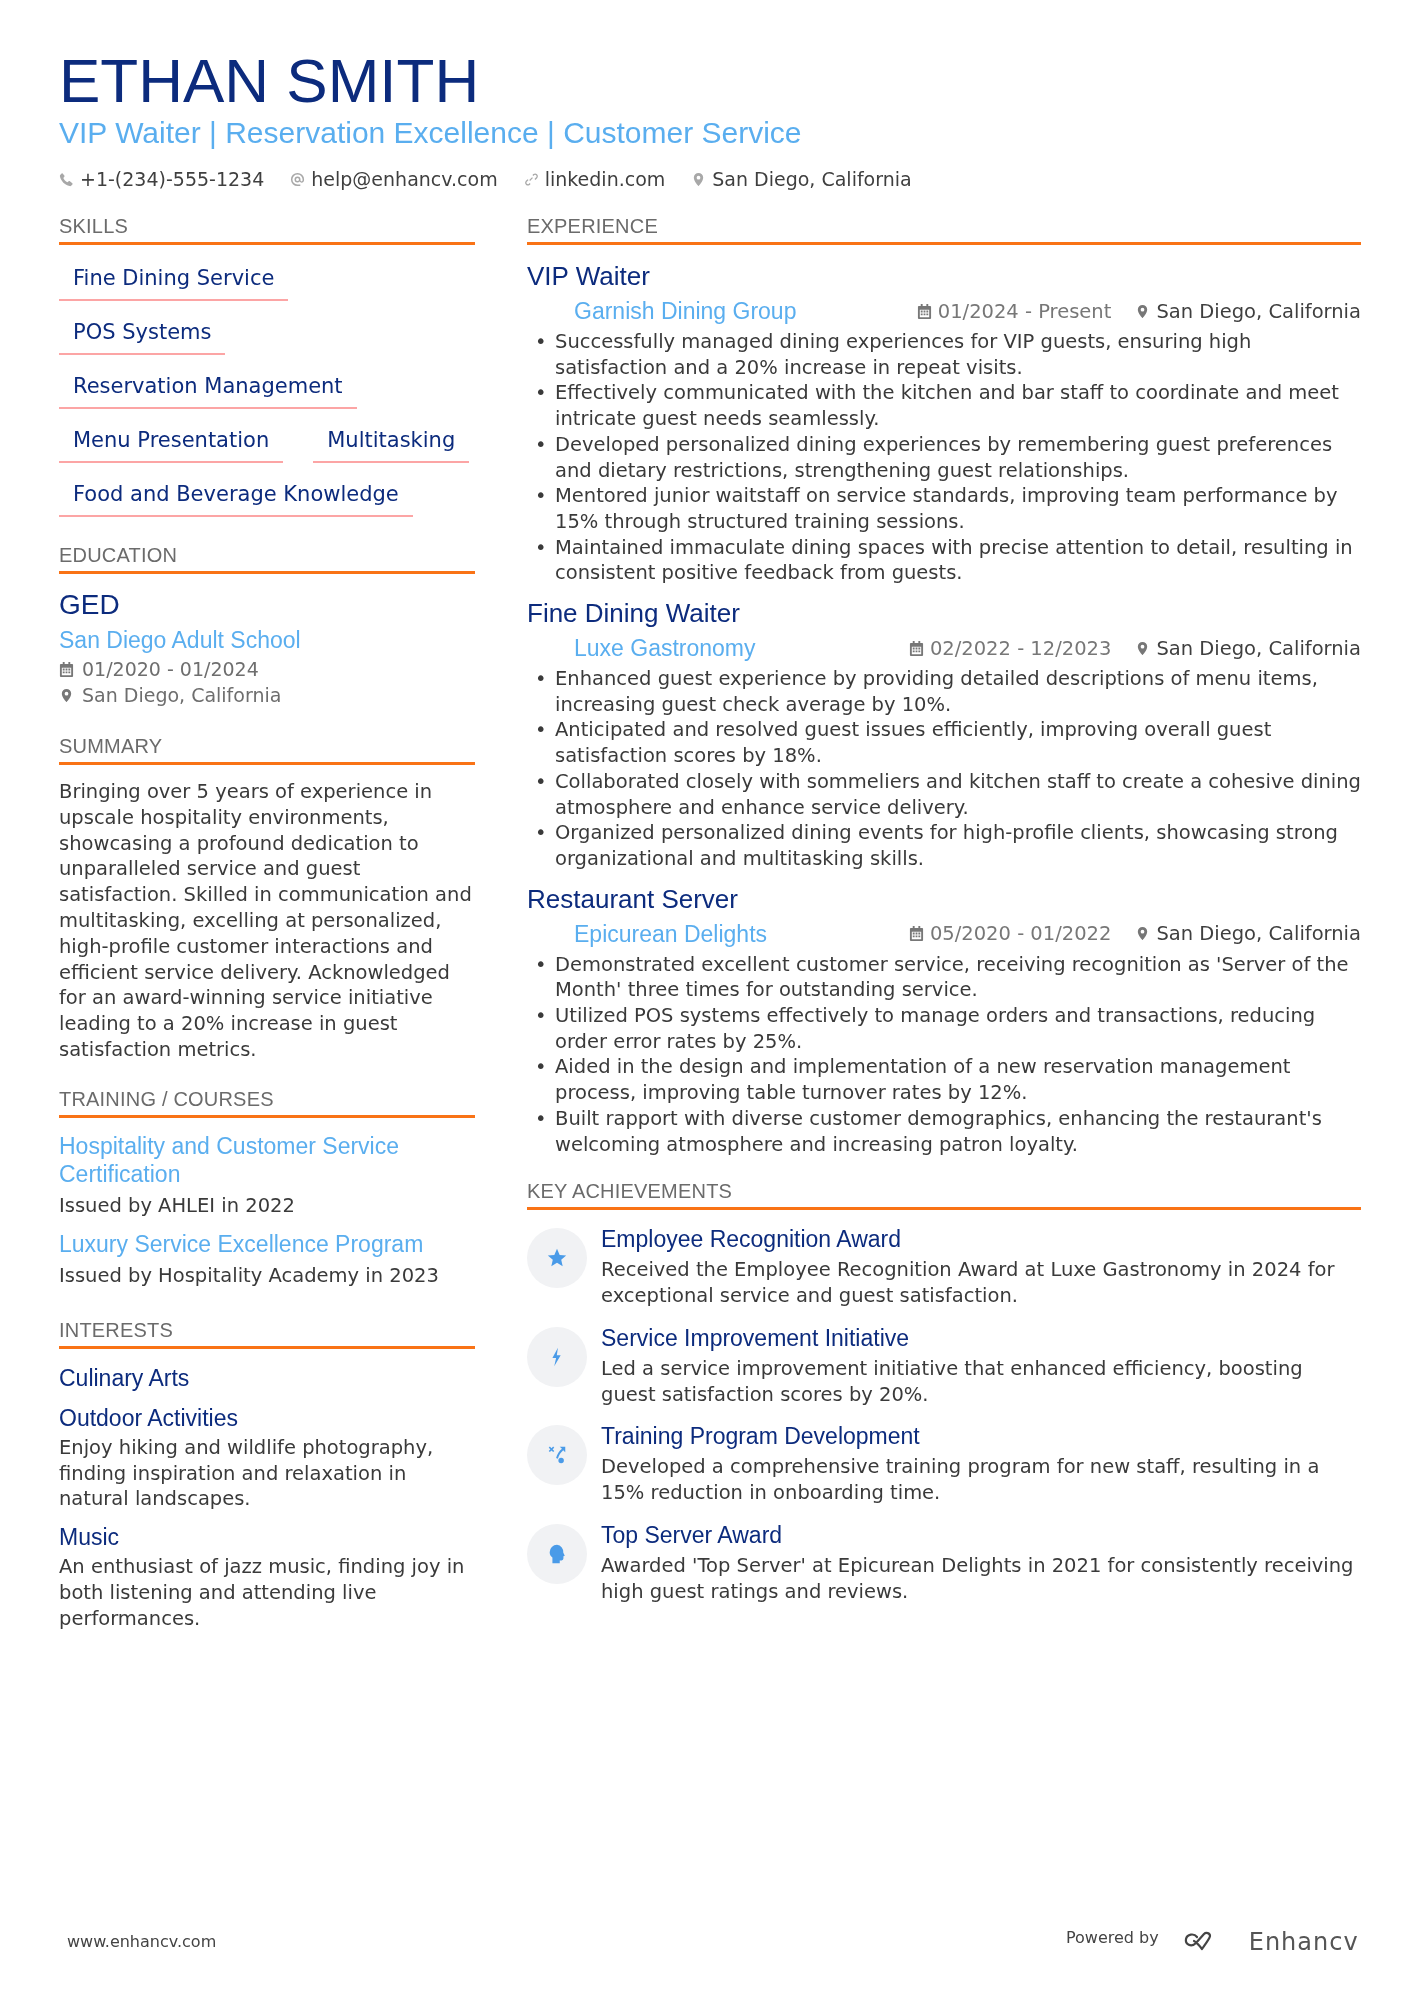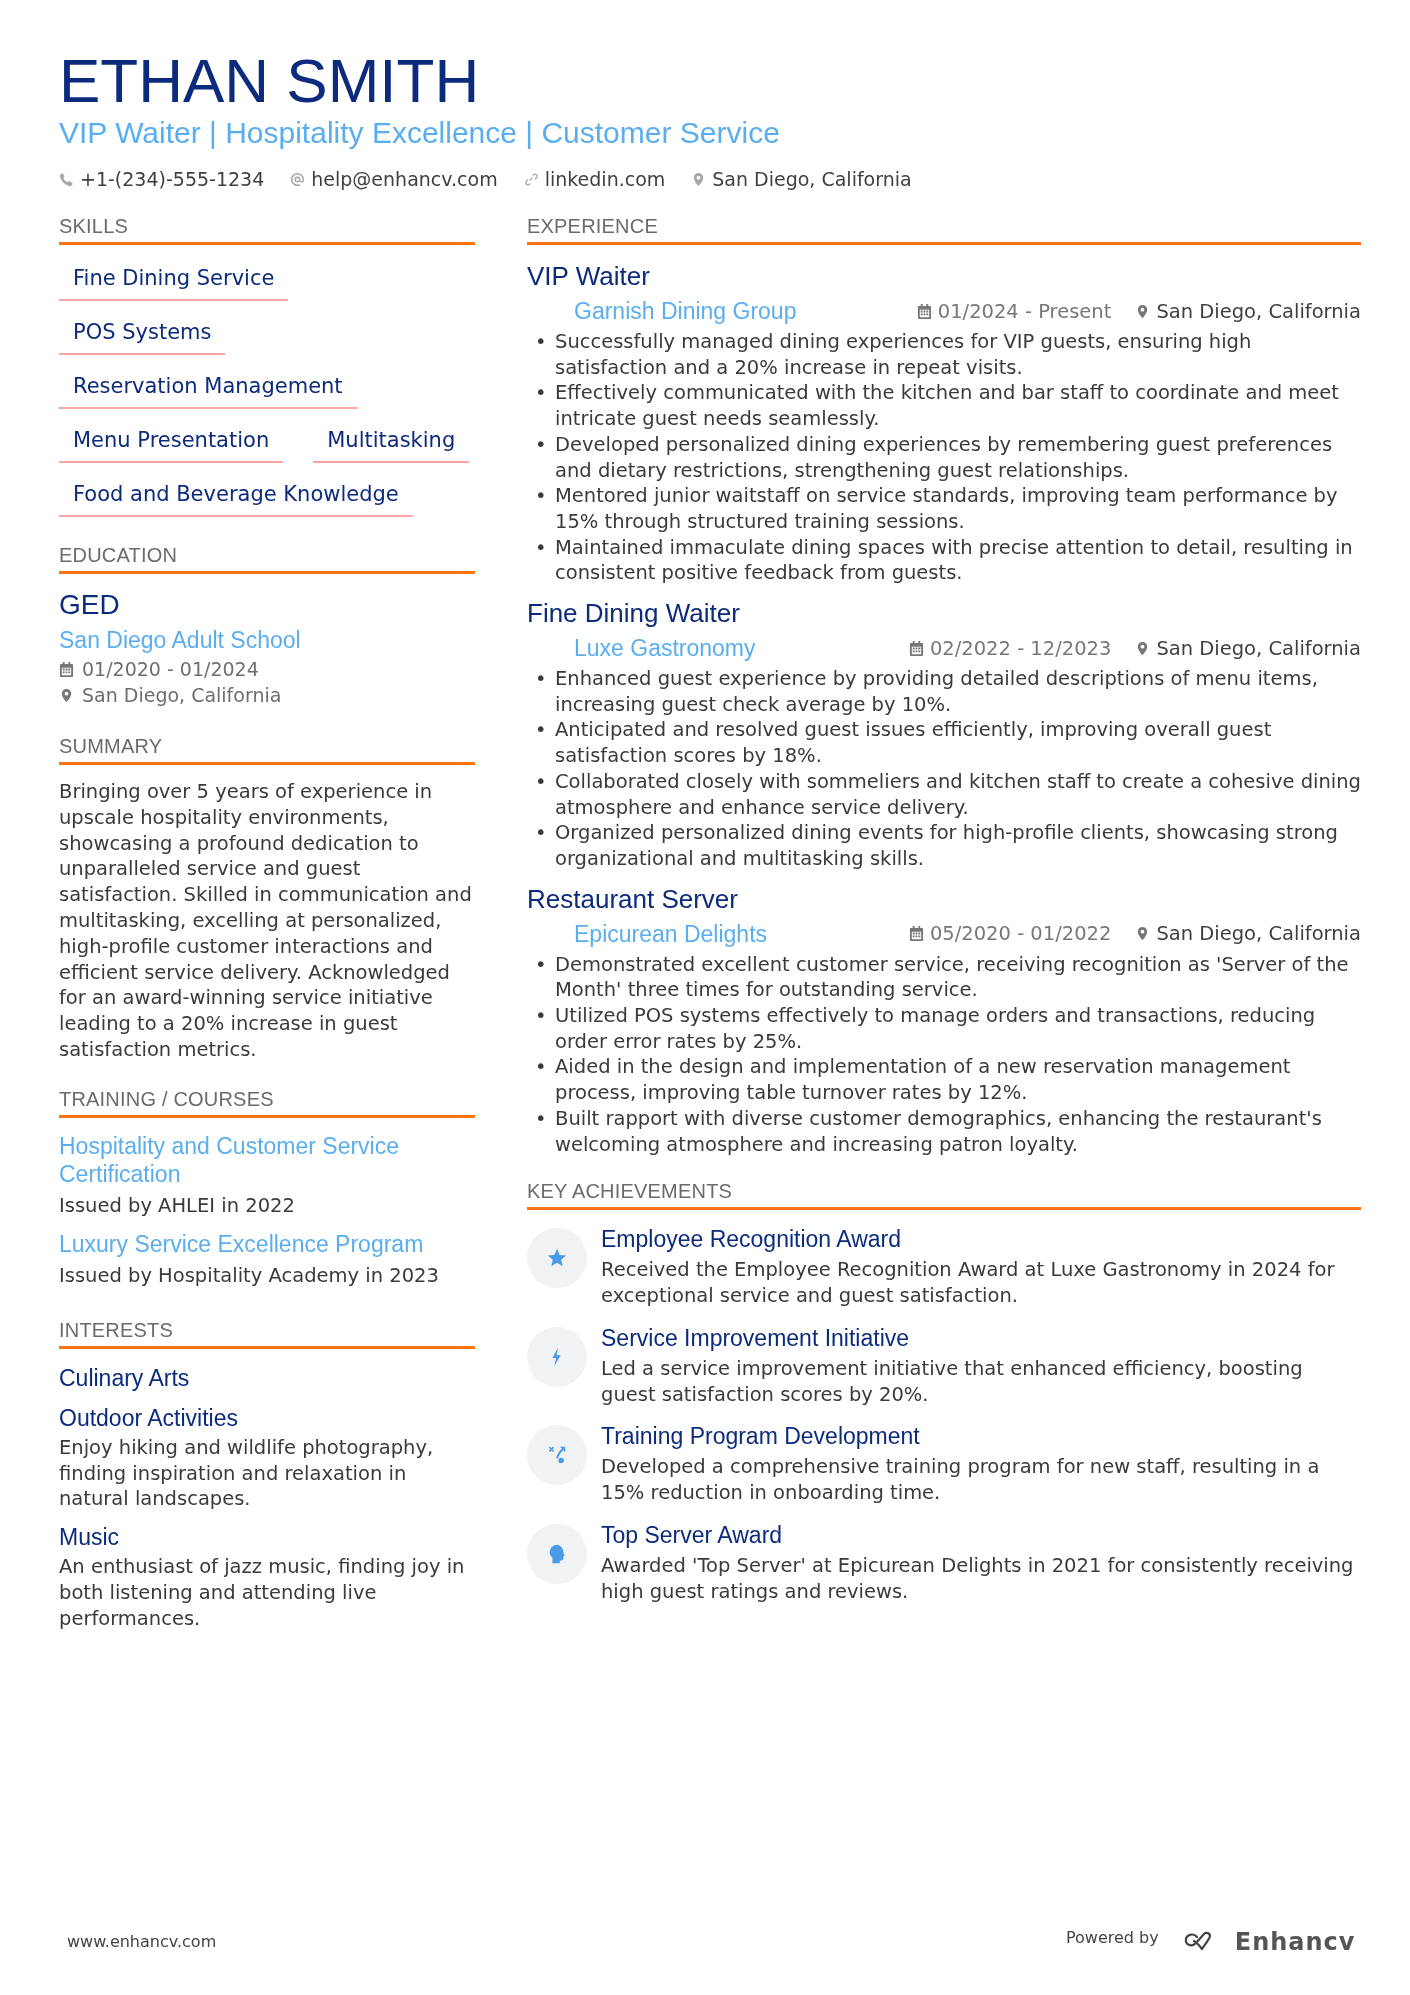--- a/index.html
+++ b/index.html
@@ -51,30 +51,30 @@
   .ach-section { margin-top: 22px; }
   .ach { display: flex; gap: 14px; margin-bottom: 14px; }
   .ach-icon { width: 60px; height: 60px; border-radius: 50%; background: #f1f2f4; flex: 0 0 60px; display: flex; align-items: center; justify-content: center; margin-top: 4px; }
   .ach-icon svg { width: 22px; height: 22px; fill: #4a9be8; }
   .ach-title { font-family: "Liberation Sans", sans-serif; font-size: 23px; line-height: 30px; color: #0c2b7d; }
   .ach-desc { font-size: 19.5px; line-height: 25.8px; color: #3a3a3a; margin-top: 3px; }
 
   .footer-left { position: absolute; left: 67px; top: 1932px; font-size: 16px; color: #444; }
   .footer-right { position: absolute; left: 1066px; top: 1928px; display: flex; gap: 22px; }
   .powered { font-size: 16px; color: #444; }
-  .brand { display: flex; align-items: center; gap: 8px; font-weight: bold; }
+  .brand { display: flex; align-items: center; gap: 22px; }
   .brand svg { width: 46px; height: 24px; }
   .brand-name { font-size: 24px; color: #555; letter-spacing: 1px; font-family: "DejaVu Sans", sans-serif; }
 </style>
 </head>
 <body>
 
 <div class="header">
   <div class="name">ETHAN SMITH</div>
-  <div class="title">VIP Waiter | Hospitality Excellence | Customer Service</div>
+  <div class="title">VIP Waiter | Reservation Excellence | Customer Service</div>
   <div class="contacts">
     <div class="contact">
       <svg viewBox="0 0 16 16">
           <path d="M3.6 1.2l2.1 2.6c.3.4.3.9 0 1.3L4.6 6.4c.8 2 2.4 3.6 4.4 4.5l1.3-1.1c.4-.3.9-.3 1.3 0l2.6 2.1c.4.3.4.9.1 1.3l-1.1 1.3c-.5.5-1.2.7-1.9.5C6.2 13.8 2.2 9.8 1 4.7c-.2-.7 0-1.4.5-1.9l1.3-1.1c.4-.3.9-.3 1.2-.1z"></path>
         </svg>
       <span>+1-(234)-555-1234</span>
     </div>
     <div class="contact">
       <svg viewBox="0 0 16 16">
           <path d="M8 1a7 7 0 100 14h3v-1.6H8A5.4 5.4 0 1113.4 8v.9c0 .7-.5 1.2-1.1 1.2s-1.1-.5-1.1-1.2V8A3.2 3.2 0 108 11.2c.9 0 1.7-.4 2.3-1 .5.8 1.2 1.2 2 1.2 1.5 0 2.7-1.2 2.7-2.8V8A7 7 0 008 1zm0 8.6A1.6 1.6 0 119.6 8 1.6 1.6 0 018 9.6z"></path>

